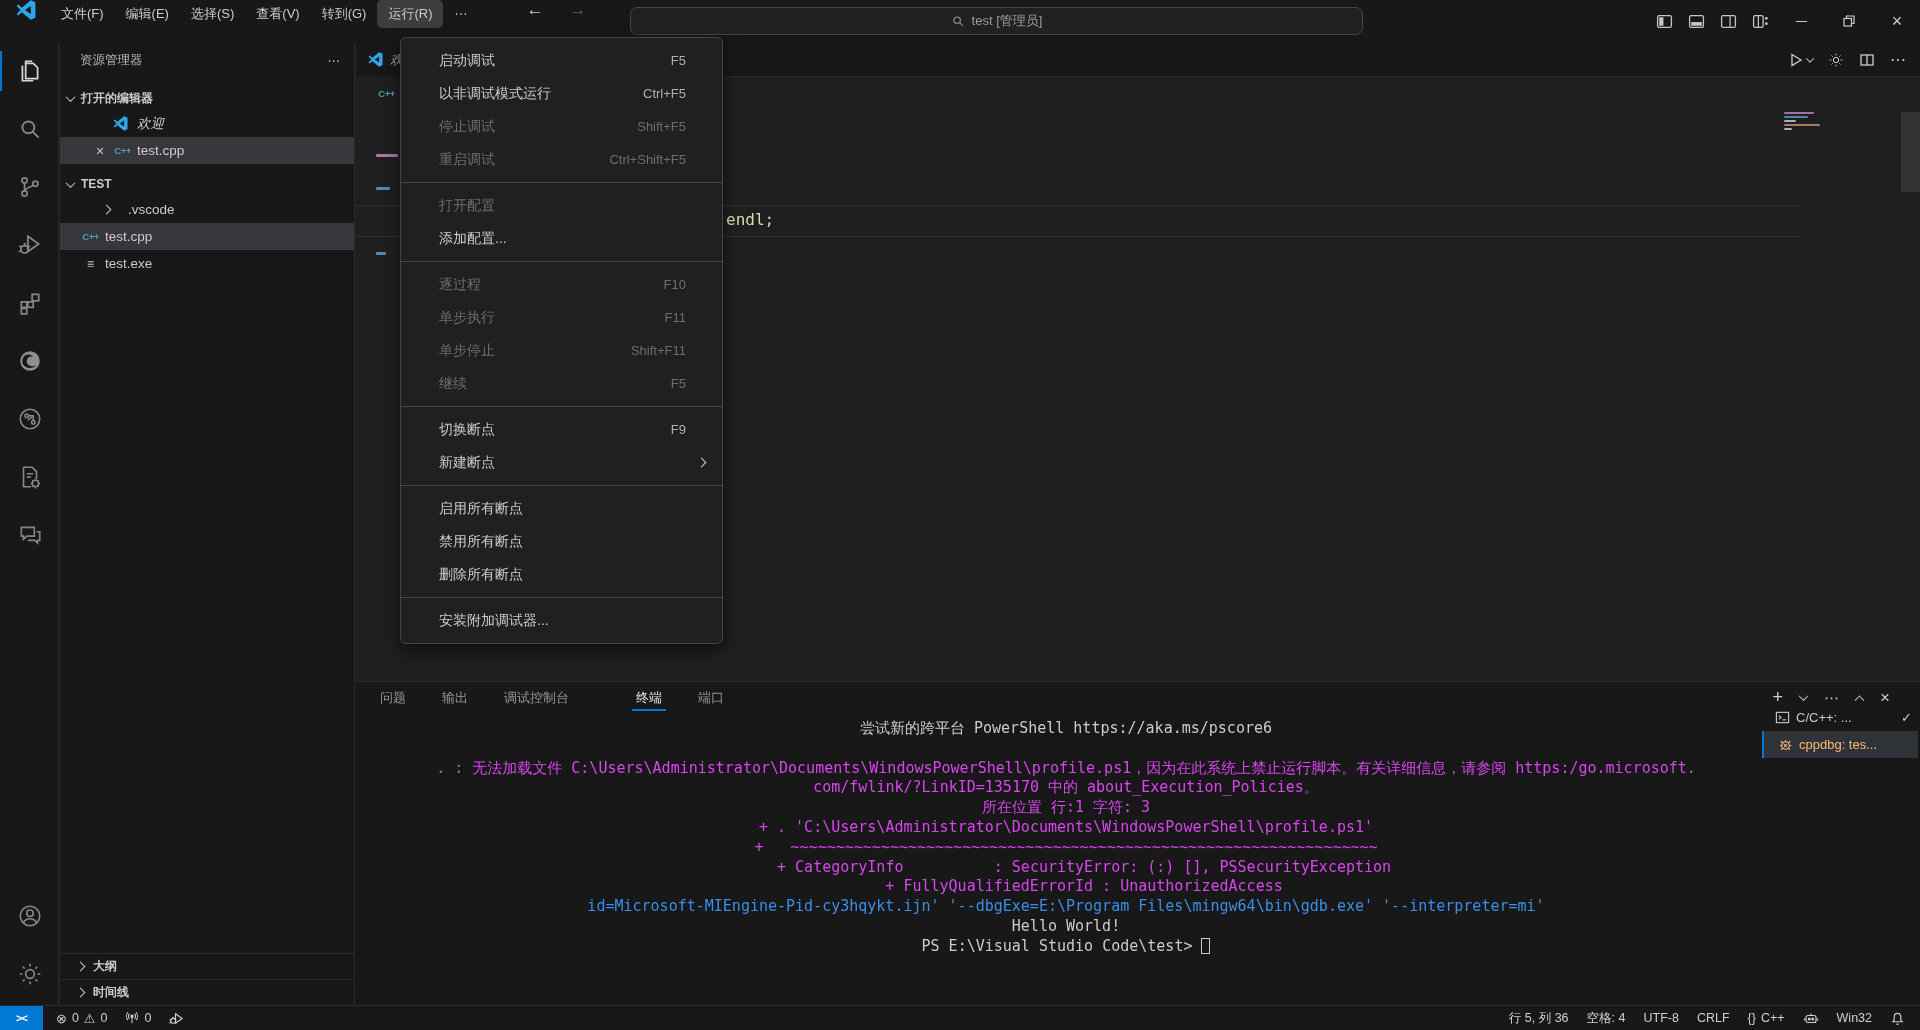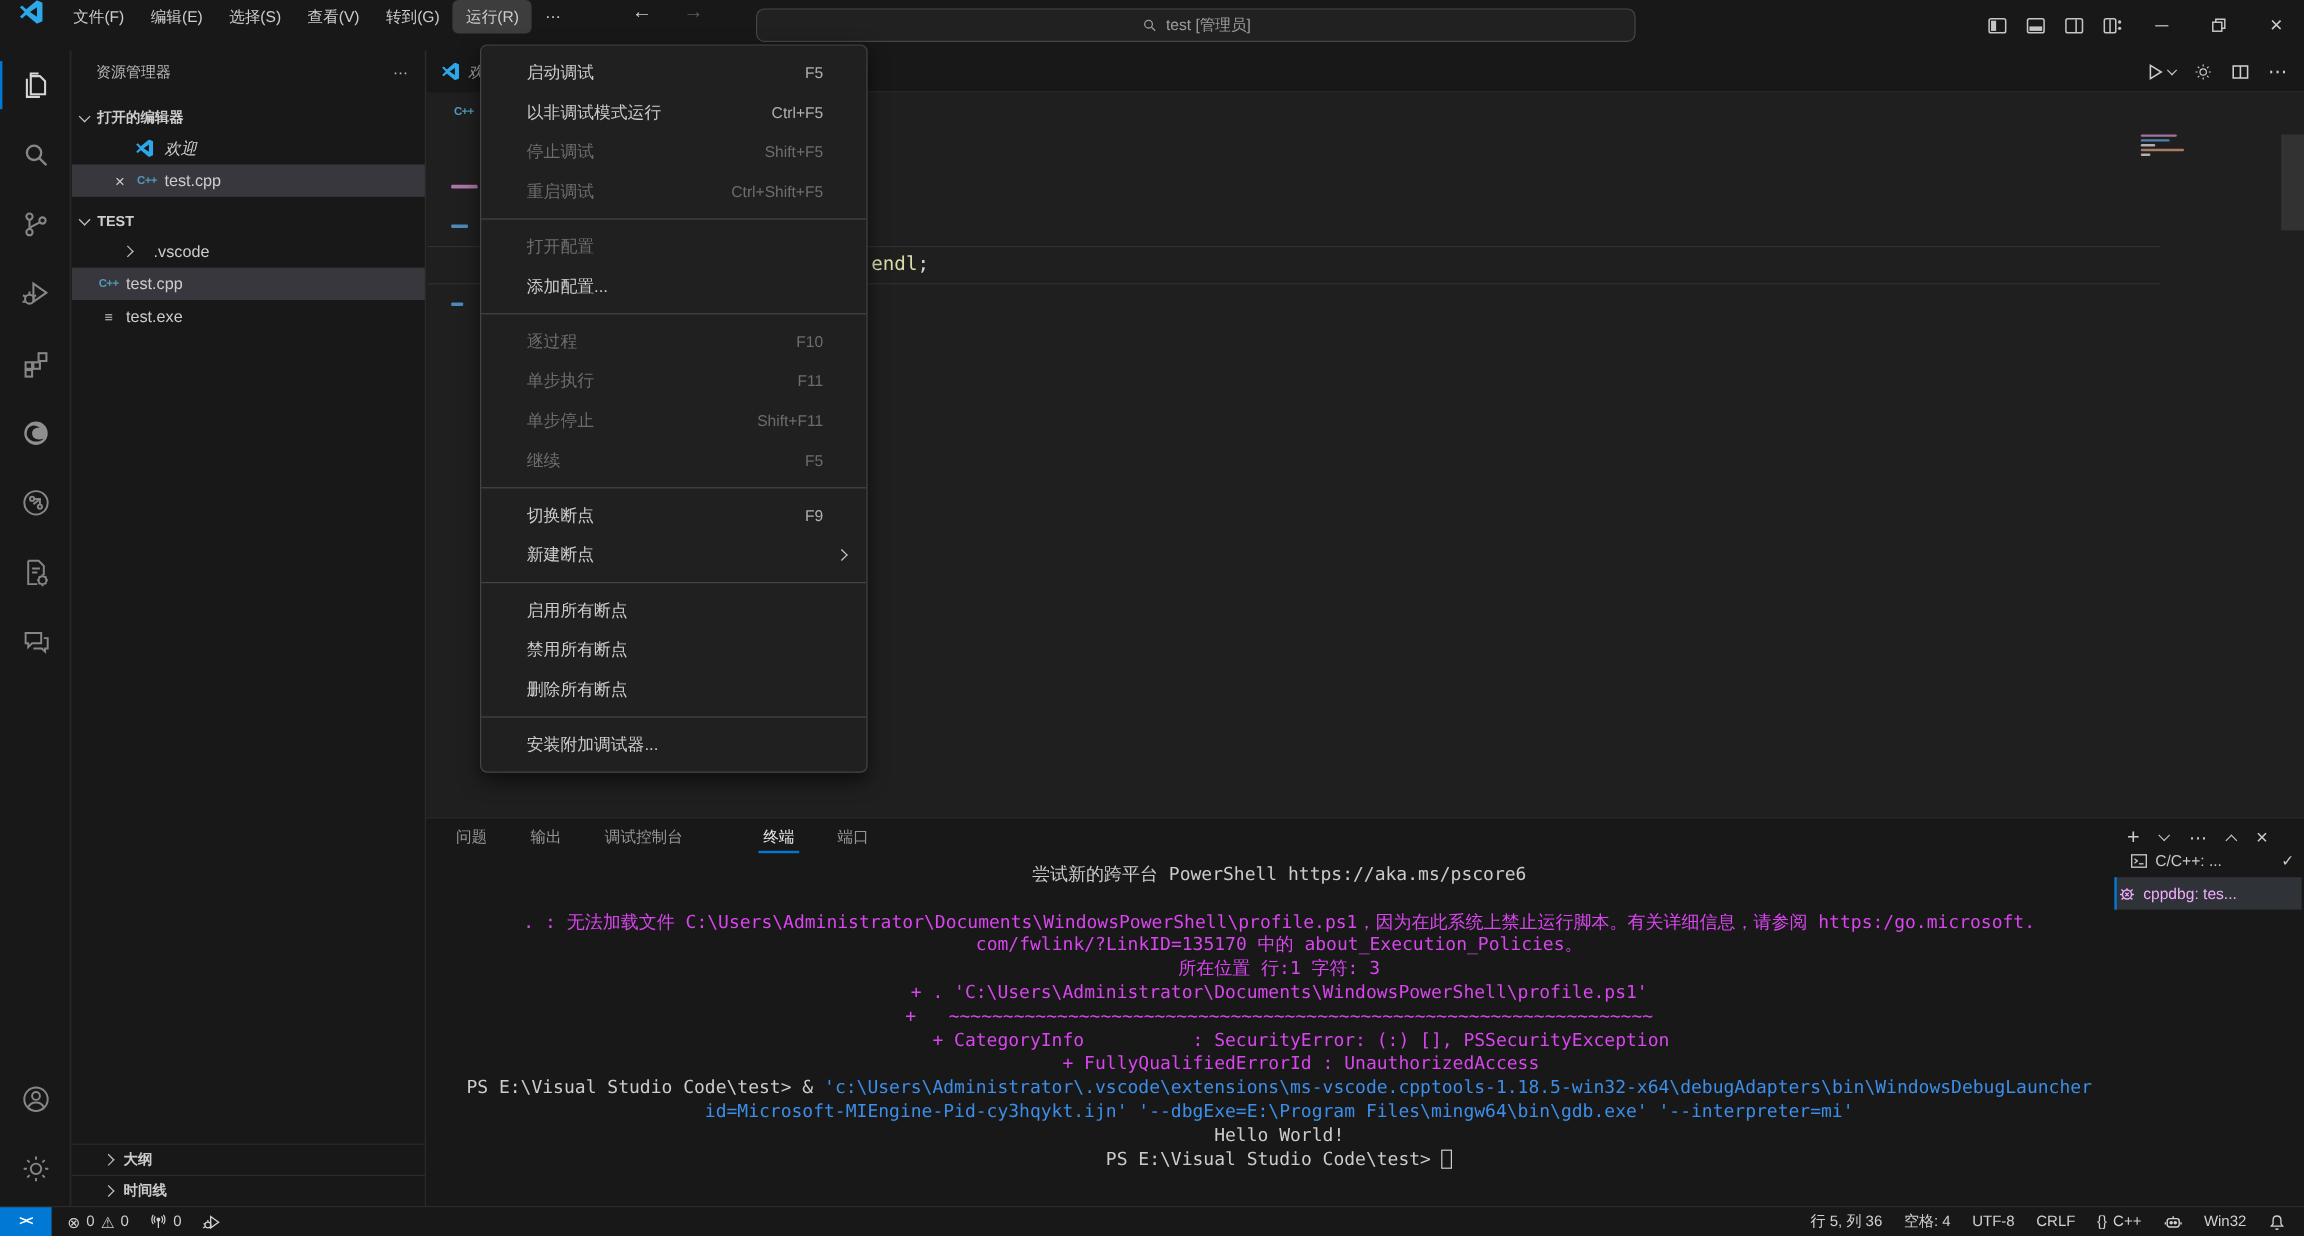--- a/index.html
+++ b/index.html
@@ -47,21 +47,21 @@
   .row.sel { background:#37373d; }
   .chev { display:inline-block; width:7px; height:7px; border-right:1.4px solid #c5c5c5; border-bottom:1.4px solid #c5c5c5; flex:none; }
   .chev.down { transform:rotate(45deg) translate(-1px,-1px); }
   .chev.right { transform:rotate(-45deg); }
   .cpp-ico { flex:none; width:17px; text-align:center; font-size:9.5px; font-weight:bold; color:#519aba; letter-spacing:-0.5px; }
   .exe-ico { flex:none; width:17px; text-align:center; font-size:12px; color:#c5c5c5; }
   .close-x { width:16px; text-align:center; color:#cccccc; font-size:14px; flex:none; }
   .vsico { width:15px; height:15px; flex:none; }
   .italic { font-style:italic; }
   .sb-bottom { position:absolute; bottom:0; left:0; width:295px; }
-  .sb-panelrow { height:26px; border-top:1px solid #2b2b2b; display:flex; align-items:center; gap:9px; padding-left:27px; font-weight:bold; font-size:12px; color:#cccccc; }
+  .sb-panelrow { height:26px; border-top:1px solid #2b2b2b; display:flex; align-items:center; gap:9px; padding-left:17px; font-weight:bold; font-size:12px; color:#cccccc; }
 
   
   .editor { position:absolute; left:356px; top:42px; width:1564px; height:639px; background:#1f1f1f; }
   .tabbar { position:absolute; left:0; top:0; right:0; height:35px; background:#181818; border-bottom:1px solid #2b2b2b; display:flex; }
   .tab { height:35px; display:flex; align-items:center; gap:7px; padding:0 12px; font-size:13px; border-right:1px solid #2b2b2b; color:#9d9d9d; background:#181818; }
   .tab.active { background:#1f1f1f; color:#ffffff; border-top:1px solid #0078d4; }
   .ed-actions { position:absolute; right:14px; top:0; height:35px; display:flex; align-items:center; gap:15px; color:#cccccc; }
   .breadcrumb { position:absolute; left:0; top:35px; right:0; height:32px; display:flex; align-items:center; gap:6px; padding-left:22px; font-size:13px; color:#a0a0a0; }
   .curline { position:absolute; left:0; top:163px; right:120px; height:32px; border-top:1px solid #303030; border-bottom:1px solid #303030; }
   .codetext { position:absolute; left:370px; top:168px; font-family:"DejaVu Sans Mono", monospace; font-size:16px; }
@@ -91,21 +91,21 @@
   .p-tab { color:#969696; position:relative; height:31px; line-height:31px; }
   .p-tab.active { color:#e7e7e7;margin-left:31px; }
   .p-tab.active::after { content:""; position:absolute; left:-4px; right:-4px; bottom:2px; height:2px; background:#0078d4; }
   .p-actions { position:absolute; right:30px; top:0; height:31px; display:flex; align-items:center; gap:17px; color:#cccccc; font-size:15px; }
   .terminal { position:absolute; left:15px; top:37px; width:1392px; bottom:4px; font-family:"DejaVu Sans Mono", monospace; font-size:15px; line-height:19.8px; overflow:hidden; }
   .tline { white-space:pre;text-align:center; }
   .t-fg { color:#cccccc; } .t-red { color:#d946ef; } .t-blue { color:#3b8eea; }
   .tcursor { display:inline-block; width:9px; height:16px; border:1px solid #cccccc; vertical-align:-3px; }
   .term-list { position:absolute; right:2px; top:22px; width:156px; font-size:13px; }
   .tl-row { height:27px; display:flex; align-items:center; gap:6px; padding:0 6px 0 13px; color:#c8c8c8; }
-  .tl-row.sel { background:#2f3338; border-left:2px solid #0078d4; padding-left:1px; color:#f0abfc; }
+  .tl-row.sel { background:#2f3338; border-left:2px solid #0078d4; padding-left:14px; color:#fdba74; }
   .tl-check { margin-left:auto; color:#cccccc; }
 
   
   .statusbar { position:absolute; left:0; bottom:0; width:1920px; height:25px; background:#181818; border-top:1px solid #2b2b2b; display:flex; align-items:center; font-size:12.5px; color:#d0d0d0; }
   .st-remote { width:43px; height:25px; background:#0078d4; color:#ffffff; display:flex; align-items:center; justify-content:center; font-weight:bold; font-size:11px; letter-spacing:-1px; flex:none; }
   .st-item { display:flex; align-items:center; gap:5px; padding:0 9px; height:25px; }
   .st-left { display:flex; align-items:center; margin-left:4px; }
   .st-right { margin-left:auto; display:flex; align-items:center; margin-right:6px; }
   .st-glyph { font-size:13px; }
 </style>
@@ -576,21 +576,20 @@
     <div class="terminal">
         <div class="tline"><span class="t-fg">尝试新的跨平台 PowerShell https://aka.ms/pscore6</span></div>
         <div class="tline">&nbsp;</div>
         <div class="tline"><span class="t-red">. : 无法加载文件 C:\Users\Administrator\Documents\WindowsPowerShell\profile.ps1，因为在此系统上禁止运行脚本。有关详细信息，请参阅 https:/go.microsoft.</span></div>
         <div class="tline"><span class="t-red">com/fwlink/?LinkID=135170 中的 about_Execution_Policies。</span></div>
         <div class="tline"><span class="t-red">所在位置 行:1 字符: 3</span></div>
         <div class="tline"><span class="t-red">+ . 'C:\Users\Administrator\Documents\WindowsPowerShell\profile.ps1'</span></div>
         <div class="tline"><span class="t-red">+   ~~~~~~~~~~~~~~~~~~~~~~~~~~~~~~~~~~~~~~~~~~~~~~~~~~~~~~~~~~~~~~~~~</span></div>
         <div class="tline"><span class="t-red">    + CategoryInfo          : SecurityError: (:) [], PSSecurityException</span></div>
         <div class="tline"><span class="t-red">    + FullyQualifiedErrorId : UnauthorizedAccess</span></div>
-        <div class="tline"><span class="t-fg">PS E:\Visual Studio Code\test&gt; &amp; </span><span class="t-blue">'c:\Users\Administrator\.vscode\extensions\ms-vscode.cpptools-1.18.5-win32-x64\debugAdapters\bin\WindowsDebugLauncher</span></div>
         <div class="tline"><span class="t-blue">id=Microsoft-MIEngine-Pid-cy3hqykt.ijn' '--dbgExe=E:\Program Files\mingw64\bin\gdb.exe' '--interpreter=mi'</span></div>
         <div class="tline"><span class="t-fg">Hello World!</span></div>
         <div class="tline"><span class="t-fg">PS E:\Visual Studio Code\test&gt; </span><span class="tcursor"></span></div>
       </div>
     <div class="term-list">
       <div class="tl-row">
         <svg width="15" height="15">
             <use href="#i-terminal"></use>
           </svg>
         <span>C/C++: ...</span>

